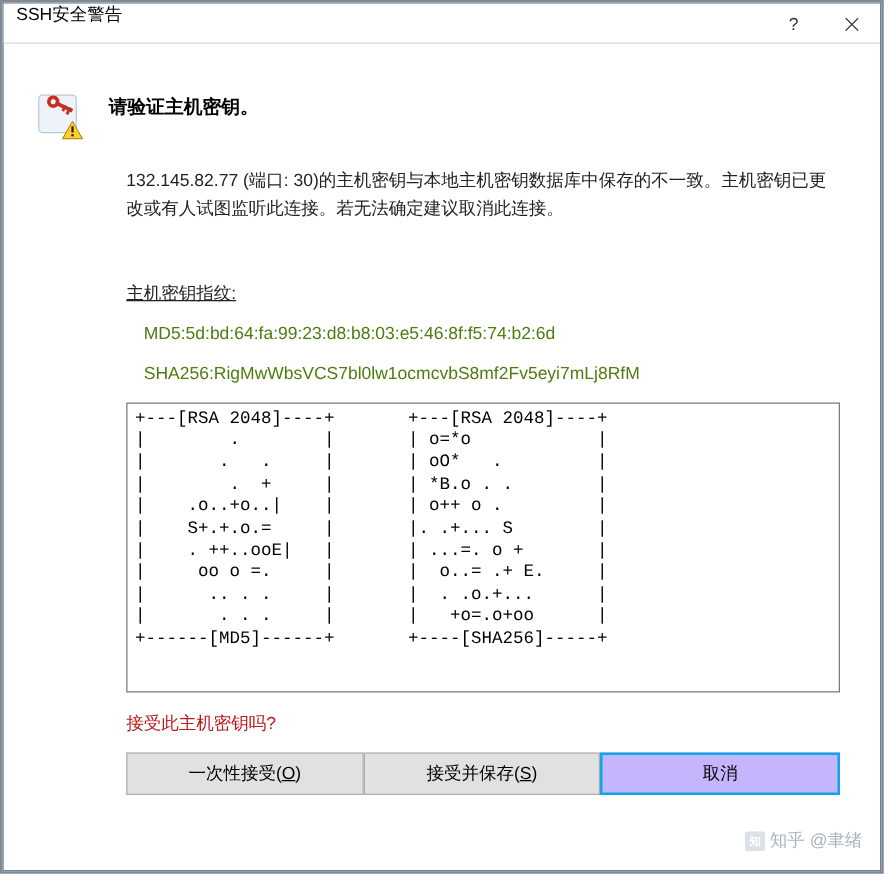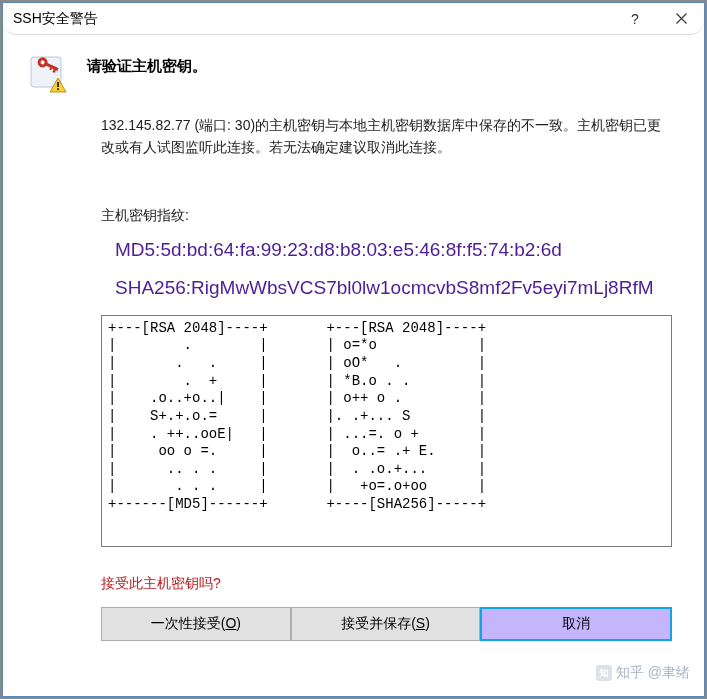--- a/index.html
+++ b/index.html
@@ -18,23 +18,22 @@
       margin: 2px;
       border: 1px solid #5b87b4;
       display: flex;
       flex-direction: column;
     }
     .titlebar {
       height: 32px;
       background: #fff;
       border-bottom: 1px solid #d9d9d9;
       display: flex;
-      align-items: center;
+      align-items: flex-start;
       padding-left: 10px;
-      border-radius: 14px;
     }
     .titlebar-title { flex: 1; font-size: 14px; color: #000; }
     .titlebar-btn {
       width: 46px;
       height: 32px;
       display: flex;
       align-items: center;
       justify-content: center;
       font-size: 14px;
       color: #333;
@@ -42,39 +41,39 @@
     }
     .titlebar-help { font-family: "Segoe UI", sans-serif; }
     .titlebar-close svg { width: 11px; height: 11px; }
     .body {
       flex: 1;
       padding: 18px 24px 18px 24px;
       display: flex;
       flex-direction: column;
       position: relative;
     }
-    .top-row { display: flex; align-items: flex-start; margin-bottom: 14px; }
+    .top-row { display: flex; align-items: flex-start; margin-bottom: 14px; margin-top: 19px; }
     .icon-wrap { width: 60px; flex-shrink: 0; }
     .heading { font-weight: bold; font-size: 15px; color: #000; padding-top: 4px; }
     .content-col { margin-left: 74px; margin-right: 8px; }
     .msg-text { font-size: 14px; color: #222; line-height: 1.6; margin-bottom: 48px; }
-    .label { font-size: 14px; color: #222; margin-bottom: 14px; }
-    .fp-line { font-size: 19px; color: #4c1d95; margin-bottom: 16px; margin-left: 14px; font-family: "Microsoft YaHei", sans-serif; }
+    .label { font-size: 14px; color: #222; margin-bottom: 14px; text-decoration: underline; }
+    .fp-line { font-size: 14px; color: #4d7c0f; margin-bottom: 16px; margin-left: 14px; font-family: "Microsoft YaHei", sans-serif; }
     .randomart-box {
       border: 1px solid #7a7a7a;
       background: #fff;
       height: 232px;
       padding: 4px 6px;
       font-family: Consolas, "Courier New", monospace;
       font-size: 14px;
       line-height: 1.26;
       white-space: pre;
       color: #000;
       overflow: hidden;
-      margin-bottom: 28px;
+      margin-bottom: 16px;
     }
     .question { font-size: 14px; color: #b91c1c; margin-bottom: 14px; }
     .button-row { display: flex; }
     .btn {
       flex: 1;
       height: 34px;
       background: #e1e1e1;
       border: 1px solid #adadad;
       font-size: 14px;
       color: #000;

